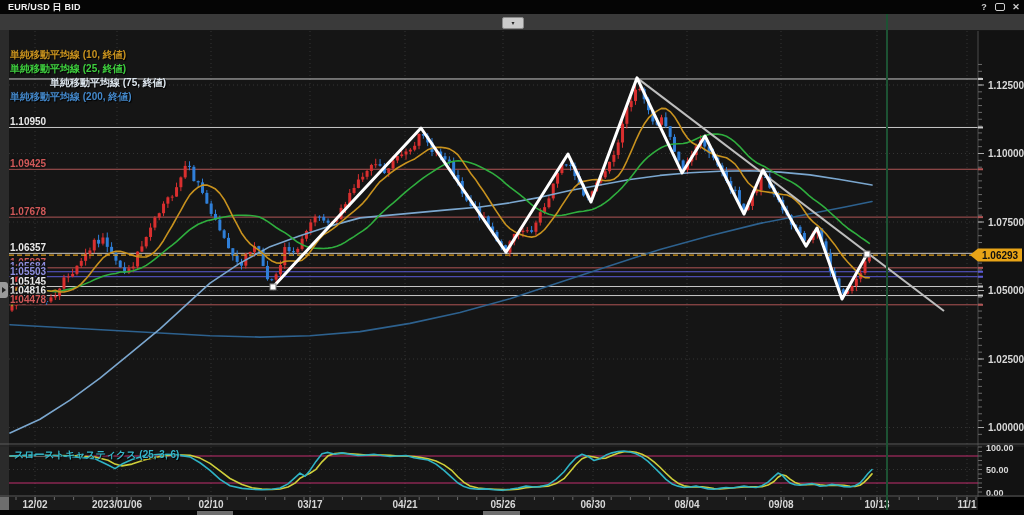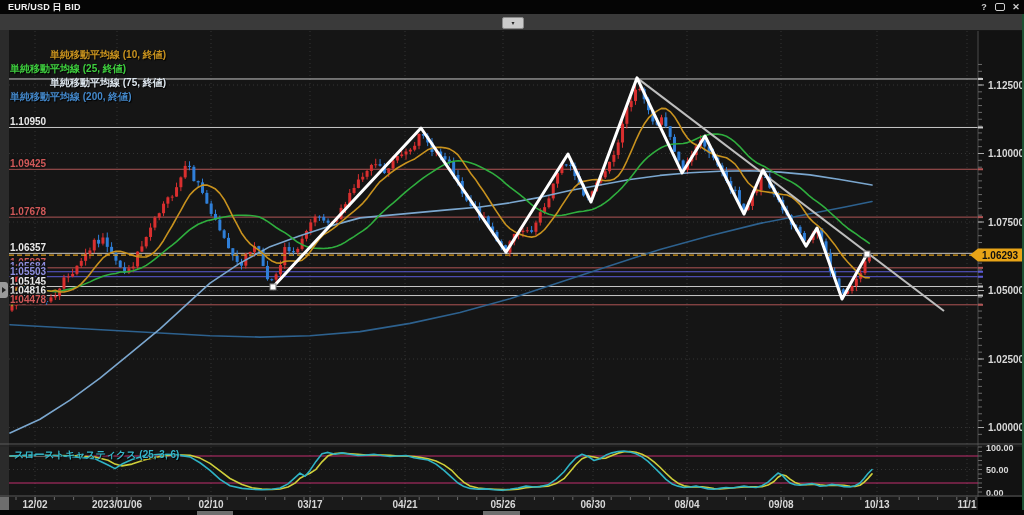--- a/index.html
+++ b/index.html
@@ -1,17 +1,17 @@
 <!DOCTYPE html>
 <html><head>
 <meta charset="utf-8">
 <style>
   html,body{margin:0;padding:0;background:#000;width:1024px;height:515px;overflow:hidden;
     font-family:"Liberation Sans",sans-serif;}
-  #app{position:relative;width:1024px;height:515px;background:#000;}
+  #app{position:relative;width:888px;height:515px;background:#000;}
   
   #titlebar{position:absolute;left:0;top:0;width:1024px;height:14px;background:#050505;
     display:flex;align-items:center;color:#f0f0f0;font-size:9px;font-weight:bold;}
   #titlebar .title{padding-left:8px;letter-spacing:.2px;}
   #titlebar .spacer{flex:1;}
   .winbtn{width:16px;height:12px;display:flex;align-items:center;justify-content:center;
     color:#cfcfcf;font-size:9px;font-weight:bold;cursor:default;}
   .maxicon{width:8px;height:6px;border:1px solid #cfcfcf;border-radius:2px;display:inline-block;}
   
   #toolbar{position:absolute;left:0;top:14px;width:1024px;height:16px;background:#3a3a3a;
@@ -689,21 +689,21 @@
       <text x="687" y="508" fill="#d8d8d8" font-size="10" font-weight="bold" text-anchor="middle">08/04</text>
       <line x1="781" y1="497" x2="781" y2="502" stroke="#9a9a9a"></line>
       <text x="781" y="508" fill="#d8d8d8" font-size="10" font-weight="bold" text-anchor="middle">09/08</text>
       <line x1="877" y1="497" x2="877" y2="502" stroke="#9a9a9a"></line>
       <text x="877" y="508" fill="#d8d8d8" font-size="10" font-weight="bold" text-anchor="middle">10/13</text>
       <line x1="967" y1="497" x2="967" y2="502" stroke="#9a9a9a"></line>
       <text x="967" y="508" fill="#d8d8d8" font-size="10" font-weight="bold" text-anchor="middle">11/1</text>
     </svg>
 
   <div id="legend">
-      <div class="row" style="color: rgb(200, 146, 30); text-align: right;">単純移動平均線 (10, 終値)</div>
+      <div class="row" style="color: rgb(200, 146, 30);">単純移動平均線 (10, 終値)</div>
       <div class="row" style="color: rgb(62, 207, 62);">単純移動平均線 (25, 終値)</div>
       <div class="row" style="color: rgb(221, 230, 238); margin-left: 40px;">単純移動平均線 (75, 終値)</div>
       <div class="row" style="color: rgb(67, 135, 201);">単純移動平均線 (200, 終値)</div>
     </div>
   <div id="stochlabel" style="color: rgb(53, 182, 201);">スローストキャスティクス (25, 3, 6)</div>
 
   <div id="cornerblock"></div>
   <div id="taskbar">
     <div class="taskseg" style="left:197px;width:36px;"></div>
     <div class="taskseg" style="left:483px;width:37px;"></div>

